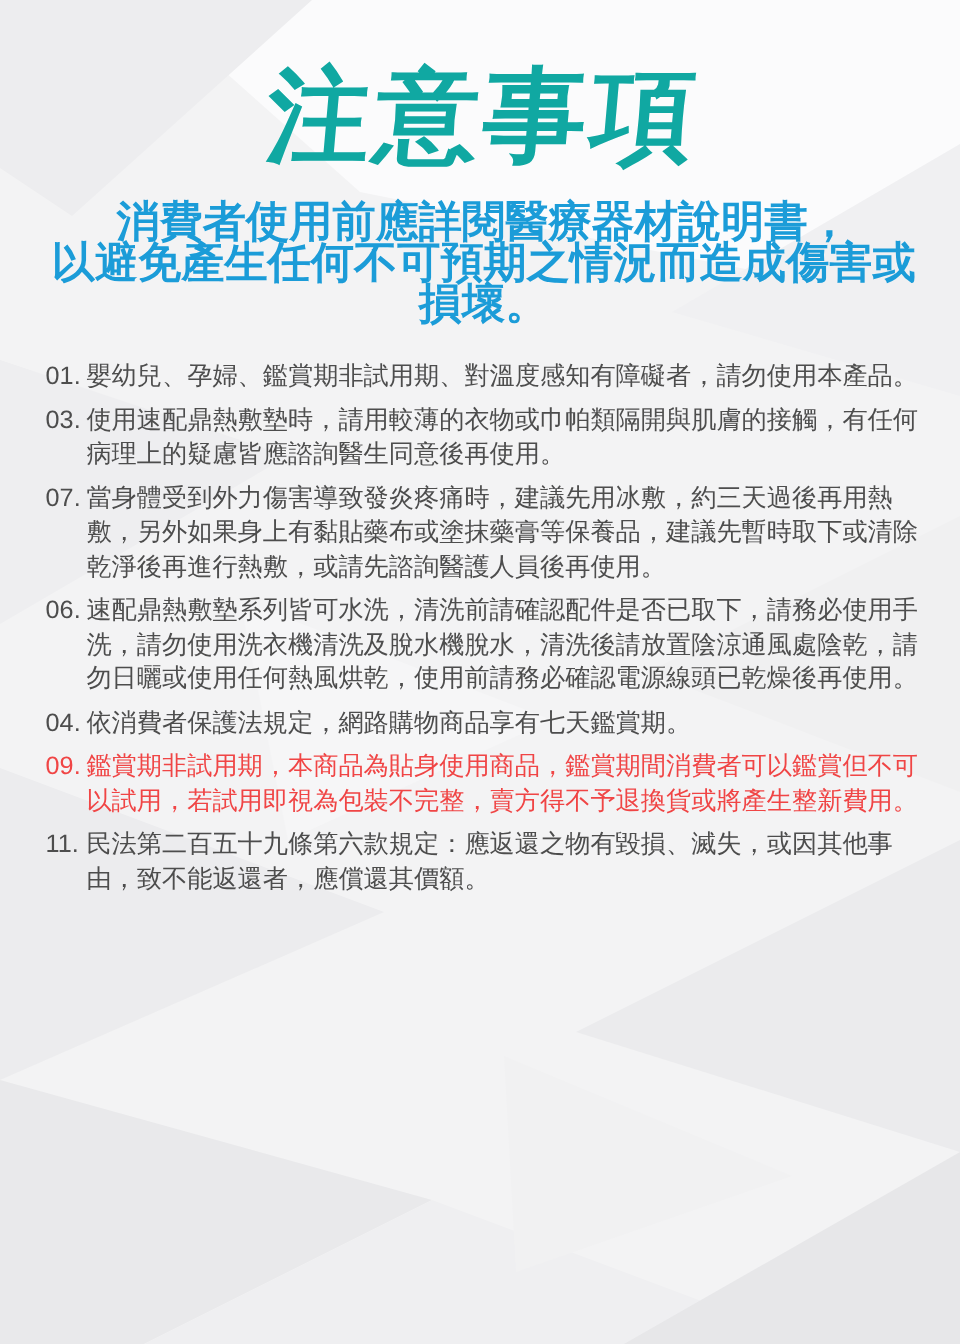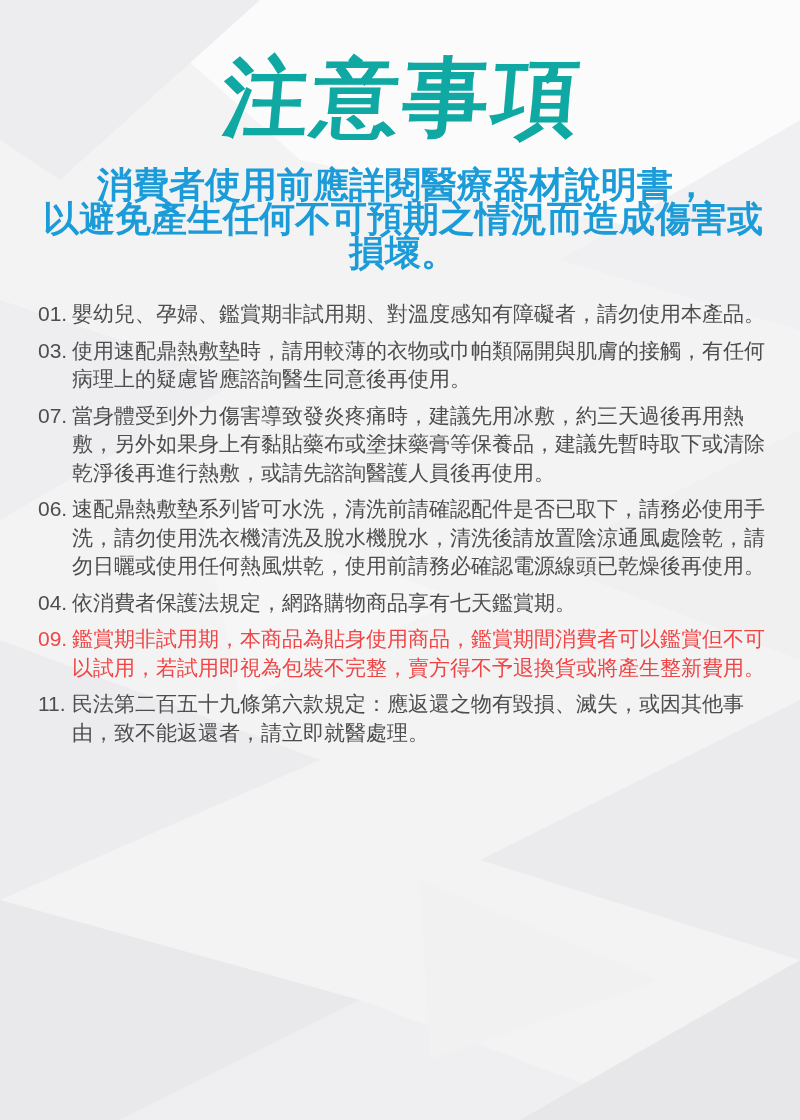--- a/index.html
+++ b/index.html
@@ -118,17 +118,17 @@
     <li>
       <span class="num">04.</span>
       <span class="txt">依消費者保護法規定，網路購物商品享有七天鑑賞期。</span>
     </li>
     <li class="highlight">
       <span class="num">09.</span>
       <span class="txt">鑑賞期非試用期，本商品為貼身使用商品，鑑賞期間消費者可以鑑賞但不可以試用，若試用即視為包裝不完整，賣方得不予退換貨或將產生整新費用。</span>
     </li>
     <li>
       <span class="num">11.</span>
-      <span class="txt">民法第二百五十九條第六款規定：應返還之物有毀損、滅失，或因其他事由，致不能返還者，請立即就醫處理。</span>
+      <span class="txt">民法第二百五十九條第六款規定：應返還之物有毀損、滅失，或因其他事由，致不能返還者，應償還其價額。</span>
     </li>
   </ol>
 
 </div>
 
 </body></html>

